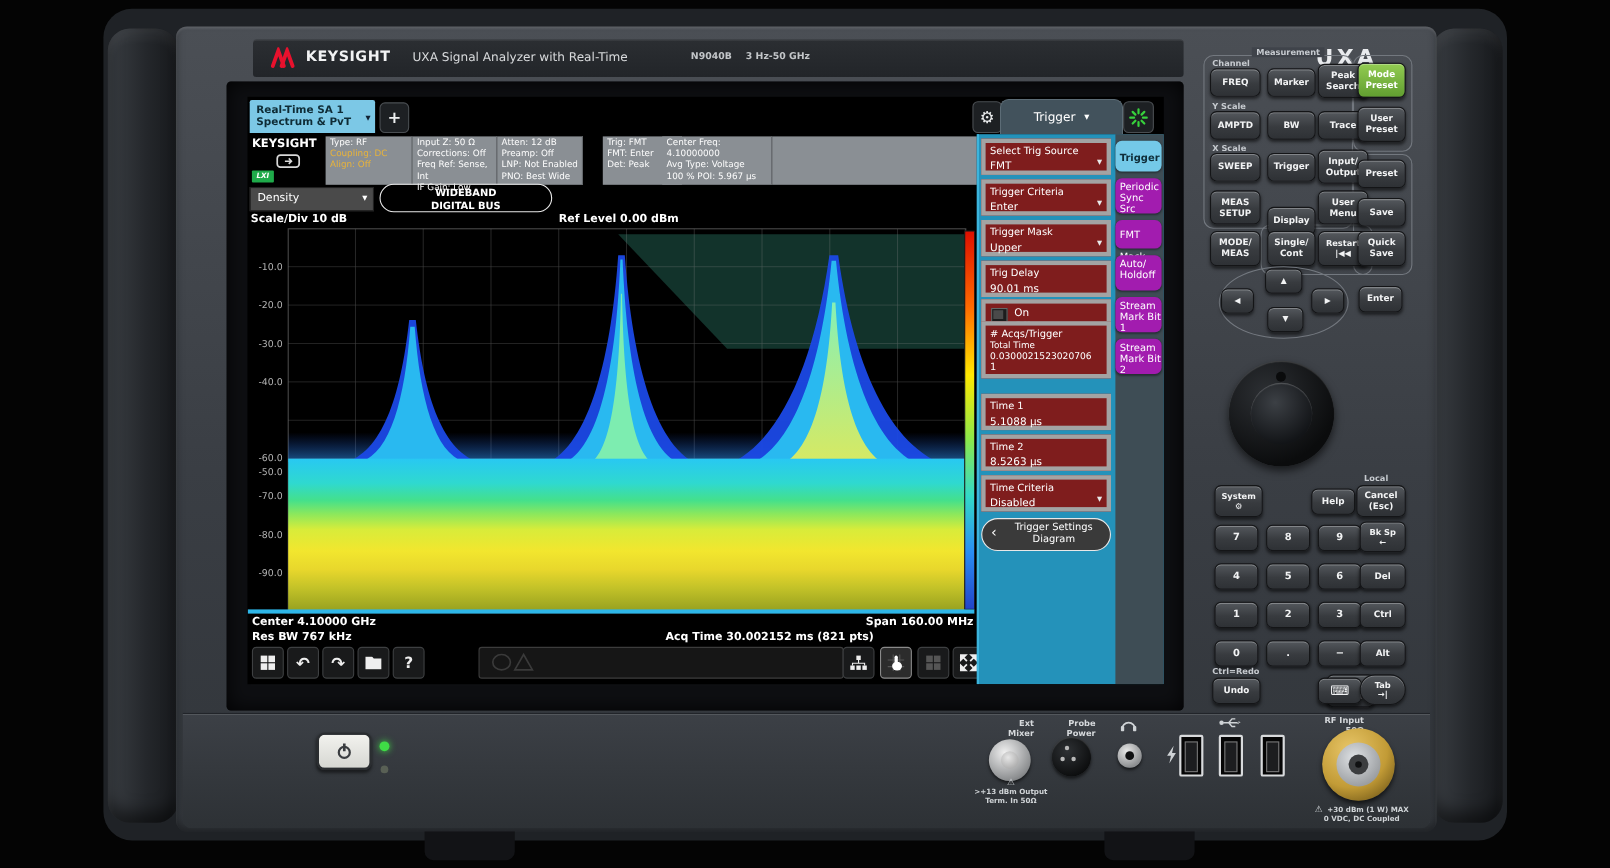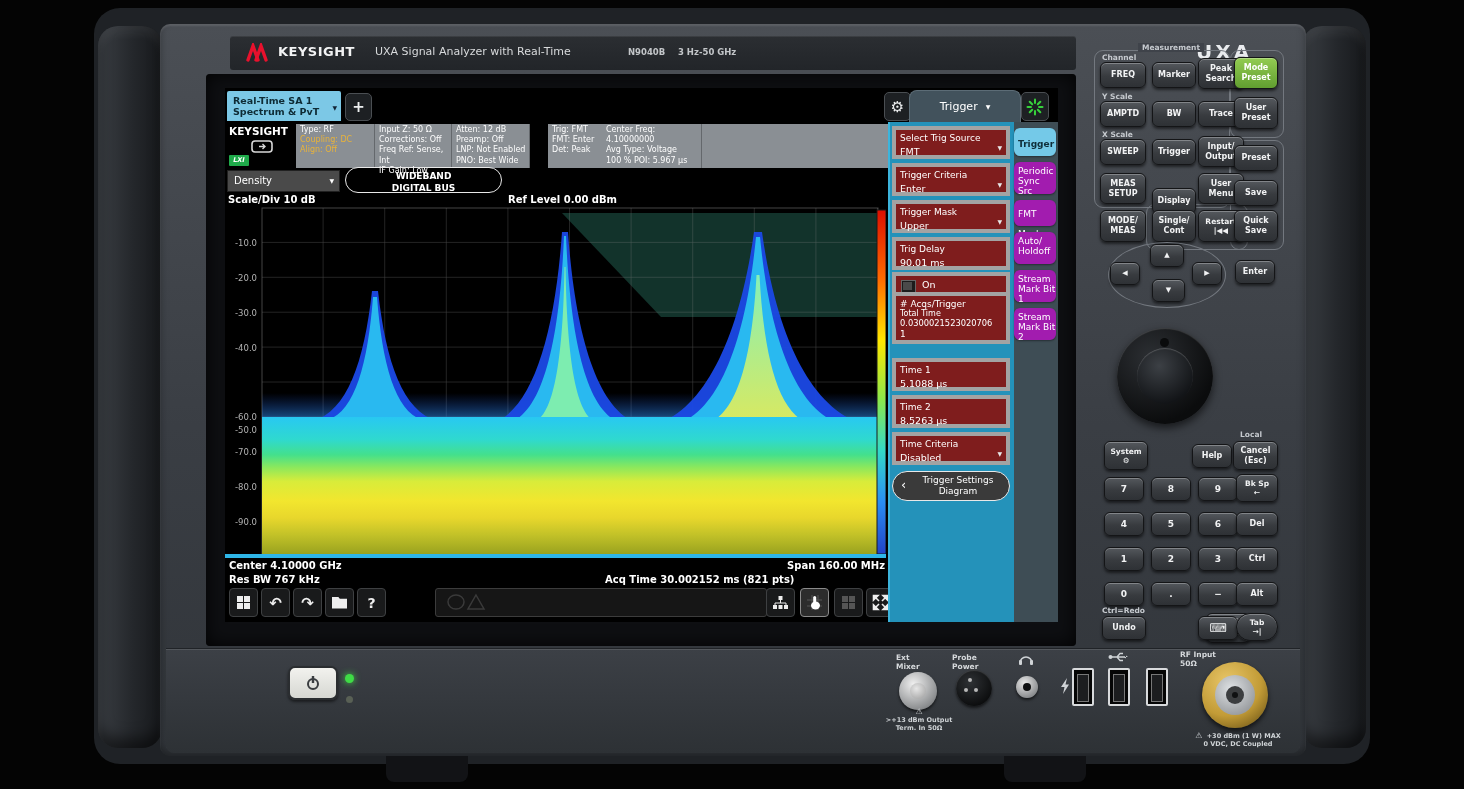--- a/index.html
+++ b/index.html
@@ -33,21 +33,21 @@
   .dd{position:absolute;right:4px;bottom:4px;font-size:6px;color:#e8e8e8;}
   .mtab{position:absolute;left:789px;width:42px;background:#a21caf;color:#fff;font-size:9px;line-height:10px;border-radius:6px;padding:4px 0 0 4px;box-sizing:border-box;box-shadow:0 1px 2px rgba(0,0,0,.4);}
   .mtab.sel{background:#74c9e8;color:#0f2e3a;font-weight:bold;}
   
   .key{position:absolute;background:linear-gradient(180deg,#54585d,#383b3f 55%,#2e3135);border:1px solid #141517;border-radius:6px;color:#f2f3f4;font-size:8px;font-weight:bold;display:flex;align-items:center;justify-content:center;text-align:center;white-space:pre-line;line-height:1.2;box-shadow:0 2px 3px rgba(0,0,0,.55), inset 0 1px 0 rgba(255,255,255,.28);box-sizing:border-box;}
   .key.green{background:linear-gradient(180deg,#93cc52,#619e30);color:#fff;}
   .grouplabel{position:absolute;color:#c6cacf;font-size:7.5px;font-weight:bold;}
   .groupbox{position:absolute;border:1px solid #73787f;border-radius:9px;}
   .tb{width:27px;height:27px;position:absolute;top:500px;background:#191a1b;border:1px solid #3e4042;border-radius:4px;display:flex;align-items:center;justify-content:center;color:#eee;}
   .ytick{position:absolute;left:6px;width:26px;text-align:right;color:#b2b2b2;font-size:8.5px;}
-  .wlabel{position:absolute;color:#d6d9dc;font-size:7.5px;font-weight:bold;text-align:left;line-height:9px;}
+  .wlabel{position:absolute;color:#d6d9dc;font-size:7.5px;font-weight:bold;text-align:right;line-height:9px;}
   .warn{position:absolute;color:#cfd3d6;font-size:6.5px;font-weight:bold;text-align:center;line-height:8px;}
   .usb{position:absolute;width:22px;height:38px;background:#050505;border:2px solid #d8dadc;border-radius:2px;box-sizing:border-box;}
   .usb:before{content:"";position:absolute;left:3px;top:4px;width:10px;height:26px;background:#1c1d1f;border:1px solid #777;}
 </style>
 </head>
 <body>
 
 <div class="stage">
 
   <div class="abs chassis"></div>

